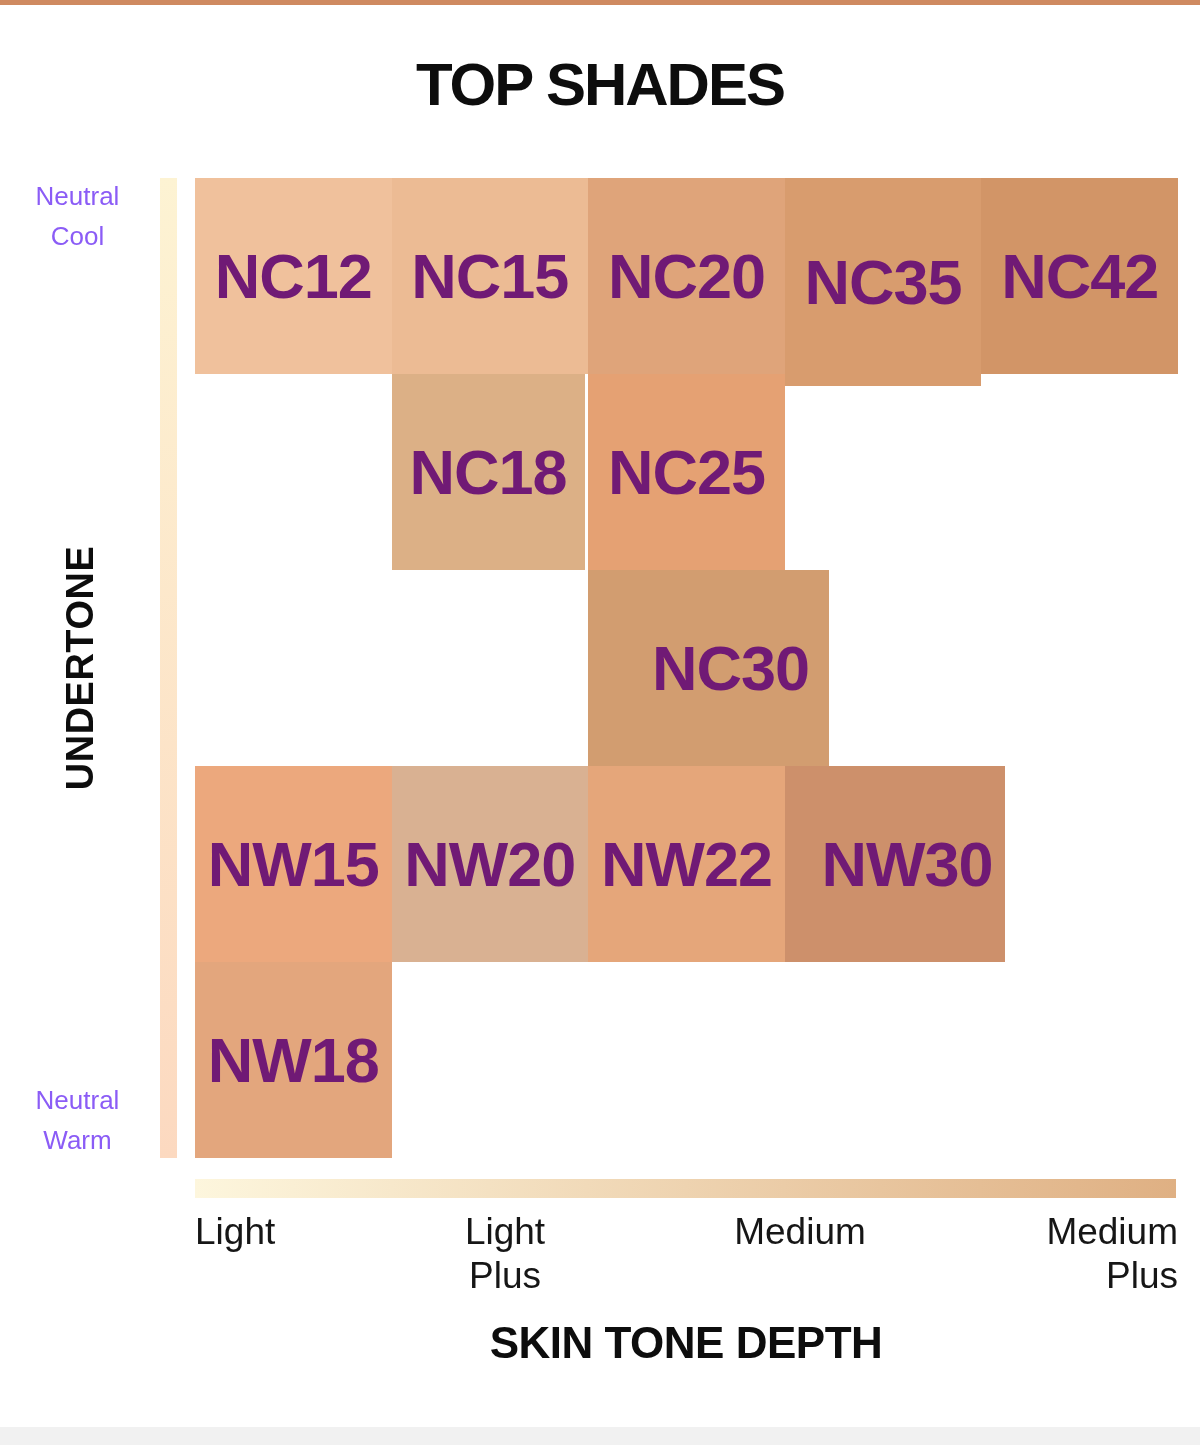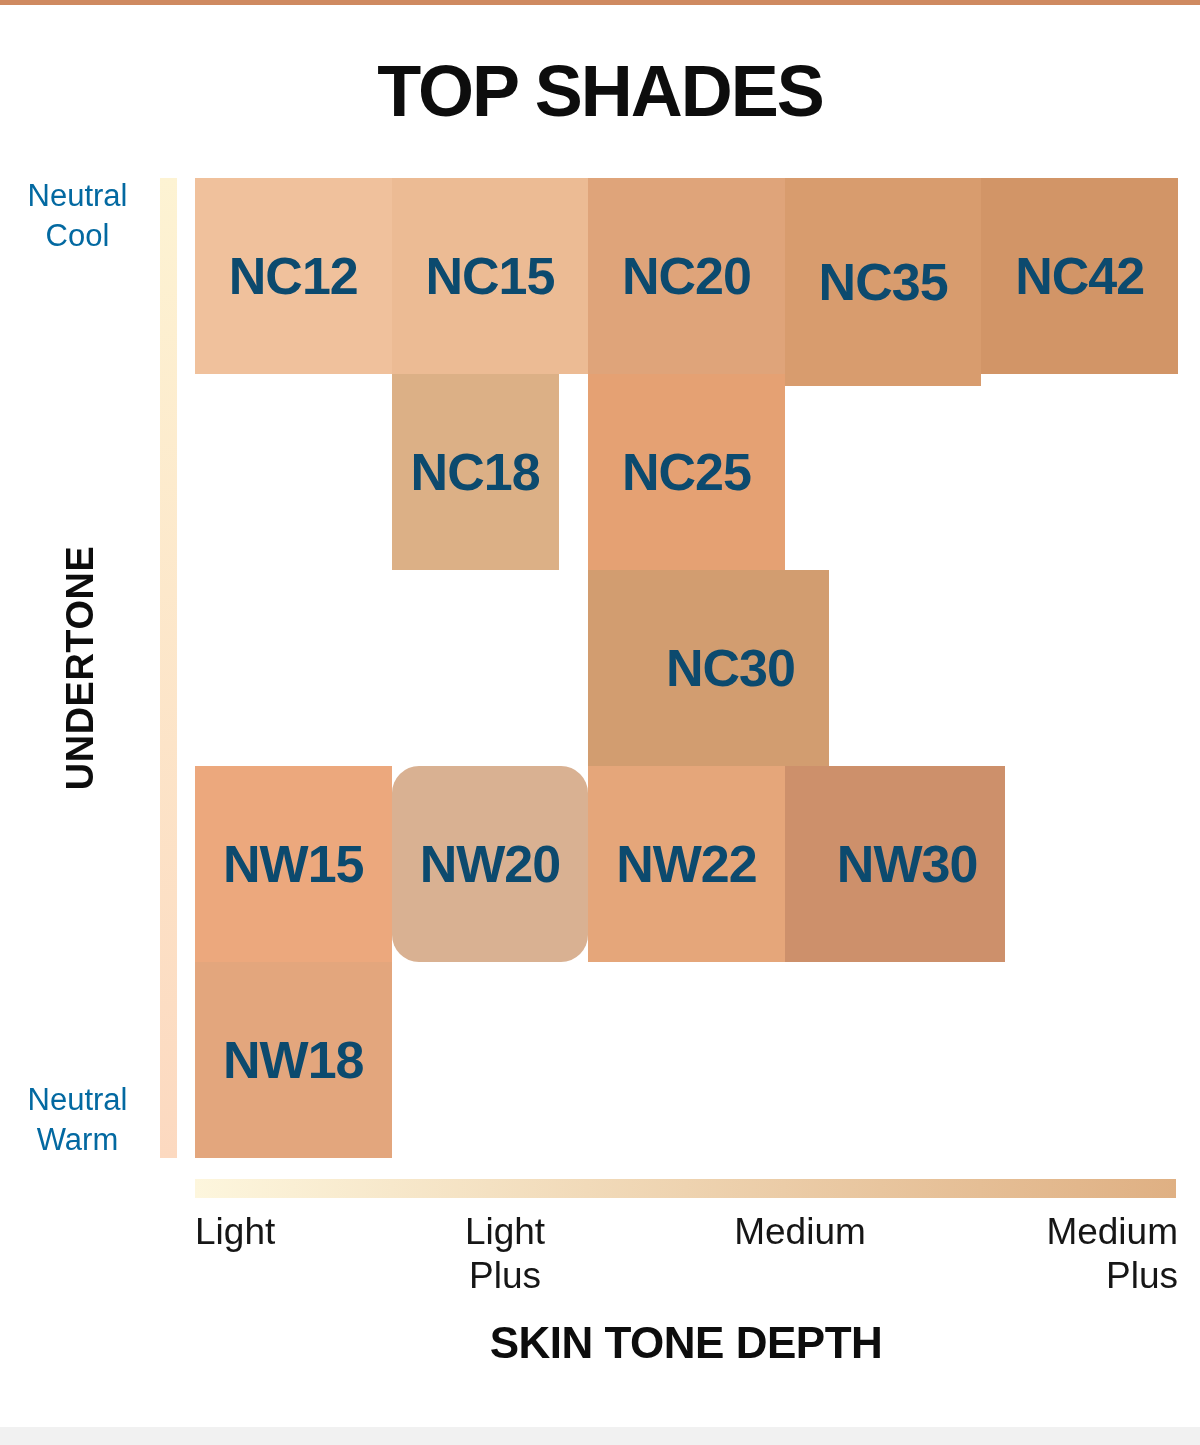--- a/index.html
+++ b/index.html
@@ -3,33 +3,33 @@
 <meta charset="utf-8">
 <style>
   html,body{margin:0;padding:0;background:#fff;}
   #stage{
     position:relative;width:1200px;height:1445px;overflow:hidden;
     background:#fff;font-family:"Liberation Sans",sans-serif;color:#1a1a1a;
   }
   .abs{position:absolute;}
   #top-bar{left:0;top:0;width:1200px;height:5px;}
   #title{left:0;top:50px;width:1200px;text-align:center;
-    font-size:72px;font-weight:bold;letter-spacing:-2px;color:#0d0d0d;}
+    font-size:60px;font-weight:bold;letter-spacing:-2px;color:#0d0d0d;}
   
   #y-bar{left:160px;top:178px;width:17px;height:980px;}
-  .y-tick{left:0;width:155px;text-align:center;font-size:31px;line-height:40px;color:#0369a1;}
+  .y-tick{left:0;width:155px;text-align:center;font-size:26px;line-height:40px;color:#8b5cf6;}
   #y-tick-top{top:176px;}
   #y-tick-bottom{top:1080px;}
   #y-label{left:-120px;top:643px;width:400px;height:50px;line-height:50px;
     text-align:center;font-size:38px;font-weight:bold;letter-spacing:0.5px;
     transform:rotate(-90deg);color:#0d0d0d;}
   
   #shade-grid{left:195px;top:178px;width:983px;height:980px;}
   .cell{position:absolute;display:flex;align-items:center;justify-content:center;}
-  .cell span{font-size:52px;font-weight:bold;letter-spacing:-1px;color:#0c4a6e;}
+  .cell span{font-size:63px;font-weight:bold;letter-spacing:-1px;color:#701a75;}
   
   #x-bar{left:195px;top:1179px;width:981px;height:19px;}
   .x-tick{top:1210px;font-size:37px;line-height:44px;color:#161616;}
   #x-tick-0{left:195px;text-align:left;}
   #x-tick-1{left:405px;width:200px;text-align:center;}
   #x-tick-2{left:700px;width:200px;text-align:center;}
   #x-tick-3{right:22px;text-align:right;}
   #x-label{left:186px;top:1318px;width:1000px;text-align:center;
     font-size:44px;font-weight:bold;letter-spacing:-0.5px;color:#0d0d0d;}
   #footer-bar{left:0;top:1427px;width:1200px;height:18px;}
@@ -66,33 +66,33 @@
       </div>
       <div class="cell" style="left: 393.2px; top: 0px; width: 196.6px; height: 196px; background: rgb(223, 164, 122);">
         <span>NC20</span>
       </div>
       <div class="cell" style="left: 589.8px; top: 0px; width: 196.6px; height: 208px; background: rgb(216, 156, 110);">
         <span>NC35</span>
       </div>
       <div class="cell" style="left: 786.4px; top: 0px; width: 196.6px; height: 196px; background: rgb(210, 149, 103);">
         <span>NC42</span>
       </div>
-      <div class="cell" style="left: 196.6px; top: 196px; width: 167px; height: 196px; background: rgb(220, 176, 134); text-align: center;">
+      <div class="cell" style="left: 196.6px; top: 196px; width: 193px; height: 196px; background: rgb(220, 176, 134); text-align: center;">
         <span>NC18</span>
       </div>
       <div class="cell" style="left: 393.2px; top: 196px; width: 196.6px; height: 196px; background: rgb(229, 161, 115);">
         <span>NC25</span>
       </div>
       <div class="cell" style="left: 393.2px; top: 392px; width: 196.6px; height: 196px; background: rgb(210, 157, 112); padding-left: 44px;">
         <span>NC30</span>
       </div>
       <div class="cell" style="left: 0px; top: 588px; width: 196.6px; height: 196px; background: rgb(236, 168, 125);">
         <span>NW15</span>
       </div>
-      <div class="cell" style="left: 196.6px; top: 588px; width: 196.6px; height: 196px; background: rgb(217, 177, 146); border-radius: 27px;">
+      <div class="cell" style="left: 196.6px; top: 588px; width: 196.6px; height: 196px; background: rgb(217, 177, 146);">
         <span>NW20</span>
       </div>
       <div class="cell" style="left: 393.2px; top: 588px; width: 196.6px; height: 196px; background: rgb(229, 166, 122); align-items: center;">
         <span>NW22</span>
       </div>
       <div class="cell" style="left: 589.8px; top: 588px; width: 196.6px; height: 196px; background: rgb(205, 144, 107); padding-left: 24px;">
         <span>NW30</span>
       </div>
       <div class="cell" style="left: 0px; top: 784px; width: 196.6px; height: 196px; background: rgb(227, 166, 125);">
         <span>NW18</span>

